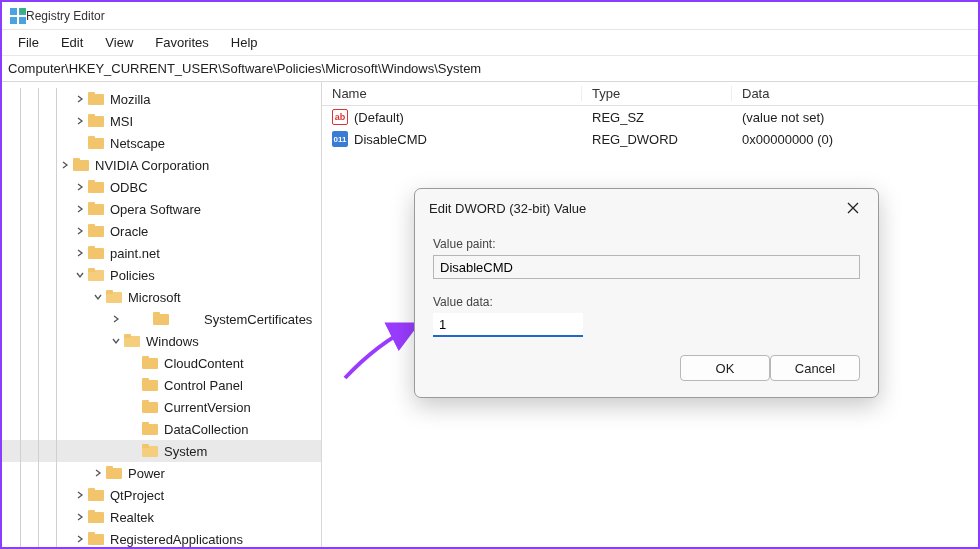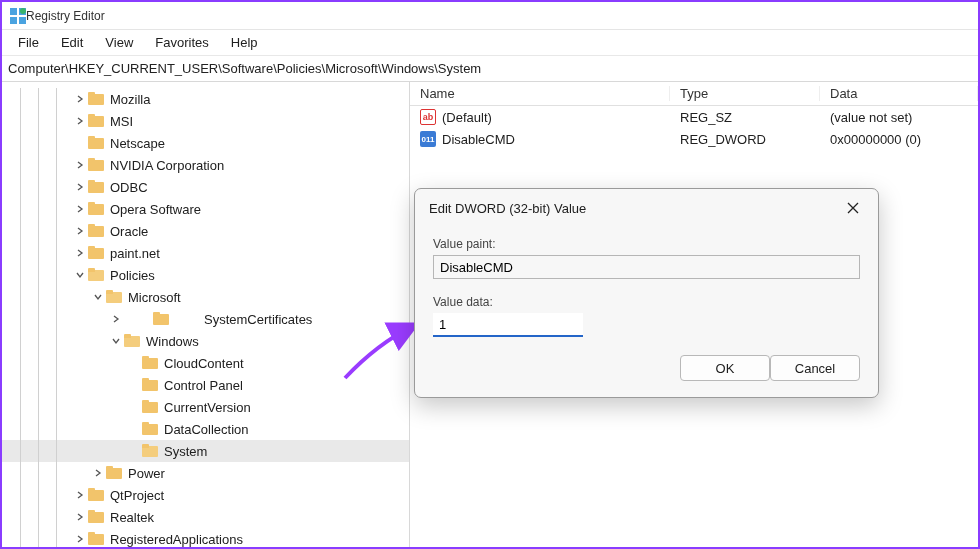--- a/index.html
+++ b/index.html
@@ -3,21 +3,21 @@
 <meta charset="utf-8">
 <style>
   * { box-sizing: border-box; font-family: "Segoe UI", Arial, sans-serif; }
   body { margin: 0; width: 980px; height: 549px; background: #fff; border: 2px solid #8a3cff; overflow: hidden; font-size: 13px; color: #202020; position: relative; }
   .titlebar { height: 28px; display: flex; align-items: center; padding: 0 8px; border-bottom: 1px solid #e5e5e5; }
   .titlebar .title { font-size: 12px; color: #333; }
   .menubar { height: 26px; display: flex; align-items: center; padding: 0 6px; gap: 2px; border-bottom: 1px solid #e8e8e8; }
   .menubar .mi { padding: 3px 10px; font-size: 13px; cursor: default; }
   .pathbar { height: 26px; border-bottom: 1px solid #d8d8d8; display: flex; align-items: center; padding: 0 6px; font-size: 13px; color: #222; background: #fff; }
   .content { display: flex; height: calc(100% - 28px - 26px - 26px); }
-  .tree { width: 408px; border-right: 1px solid #d8d8d8; padding: 6px 0 6px 0; overflow: hidden; position: relative; }
+  .tree { width: 320px; border-right: 1px solid #d8d8d8; padding: 6px 0 6px 0; overflow: hidden; position: relative; }
   .tree-inner { position: relative; padding-left: 0; }
   .vline { position:absolute; top:0; bottom:0; width:1px; background:#d0d0d0; }
   .node { display: flex; align-items: center; height: 22px; padding-right: 6px; white-space: nowrap; }
   .chev { width: 12px; display:inline-flex; justify-content:center; align-items:center; color:#555; font-size:10px; }
   .chev.blank { color: transparent; }
   .folder { width:16px; height:14px; margin: 0 6px 0 2px; display:inline-block; position:relative; }
   .folder::before { content:""; position:absolute; top:2px; left:0; width:16px; height:11px; background:#f2c46b; border-radius:1px; }
   .folder::after { content:""; position:absolute; top:0; left:0; width:7px; height:4px; background:#f2c46b; border-radius:1px 1px 0 0; }
   .folder.open::before { background:#f4cd7d; }
   .node .label { font-size: 13px; }
@@ -105,21 +105,21 @@
             </svg>
           </span>
           <span class="folder"></span>
           <span class="label">MSI</span>
         </div>
         <div class="node" style="padding-left: 72px;">
           <span class="chev blank"></span>
           <span class="folder"></span>
           <span class="label">Netscape</span>
         </div>
-        <div class="node" style="padding-left: 72px;">
+        <div class="node" style="padding-left: 57px;">
           <span class="chev">
             <svg width="8" height="8" viewBox="0 0 8 8">
               <path d="M2 1 L6 4 L2 7" stroke="#555" fill="none" stroke-width="1.3"></path>
             </svg>
           </span>
           <span class="folder"></span>
           <span class="label">NVIDIA Corporation</span>
         </div>
         <div class="node" style="padding-left: 72px;">
           <span class="chev">

